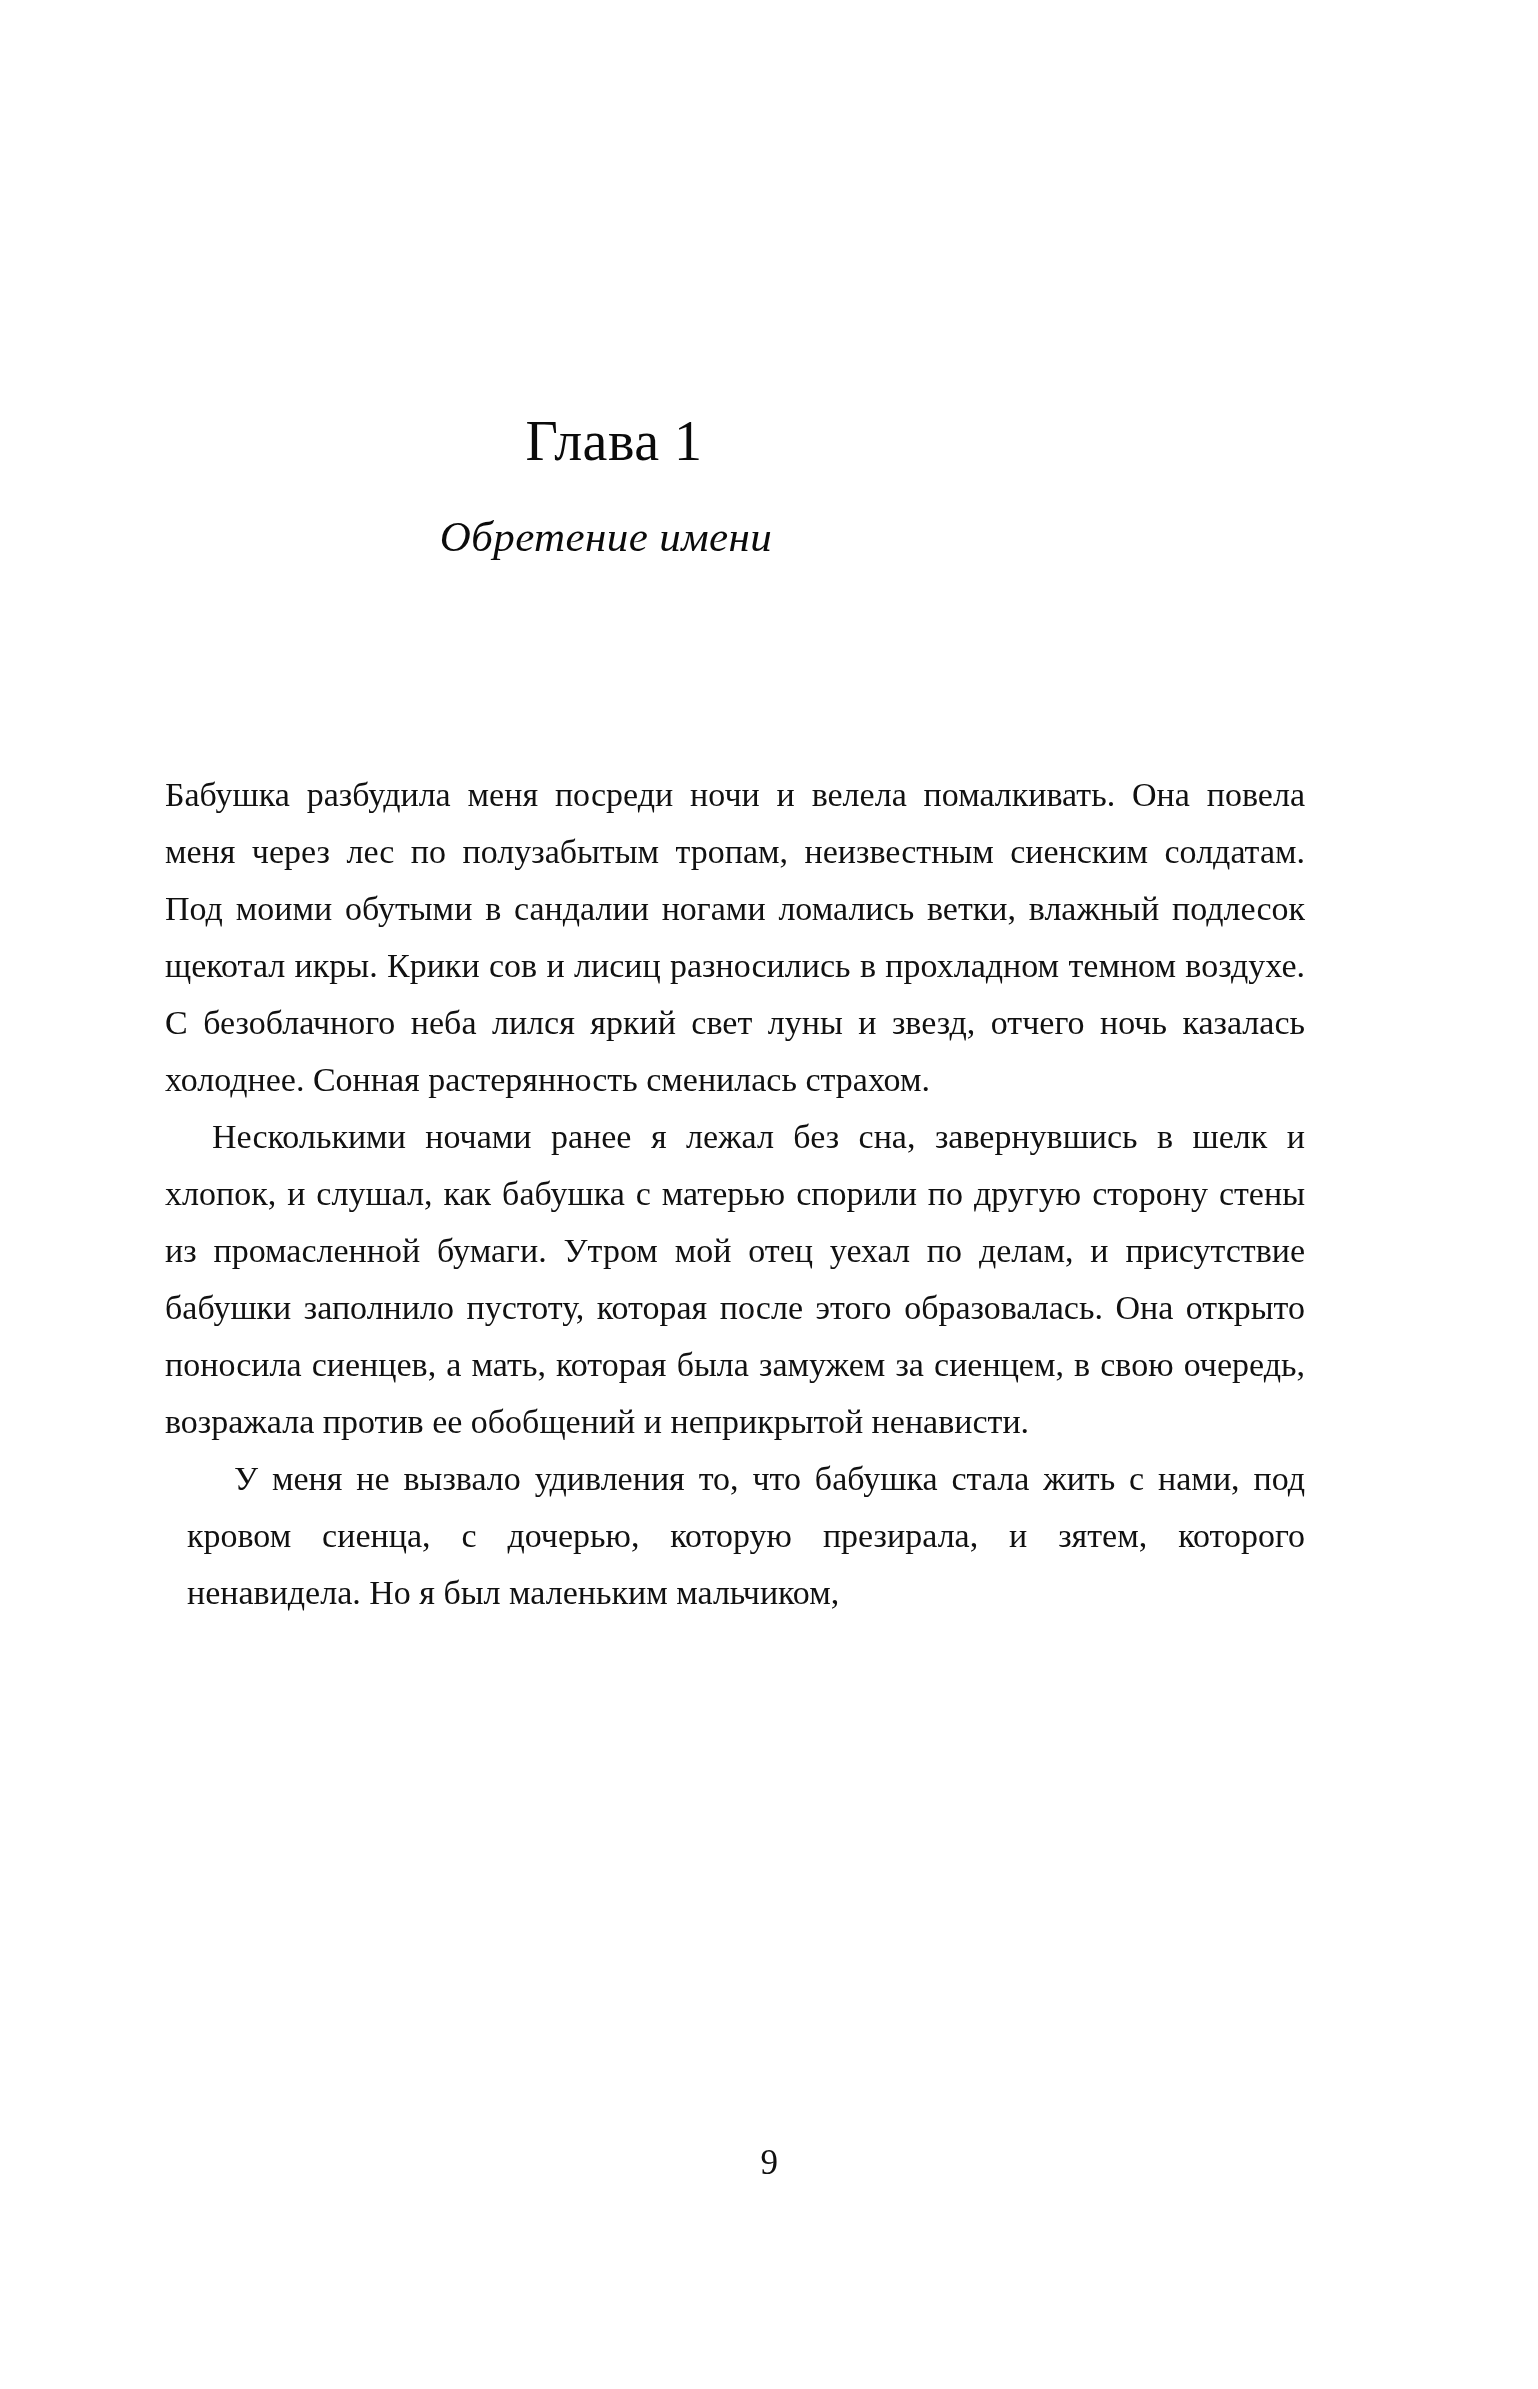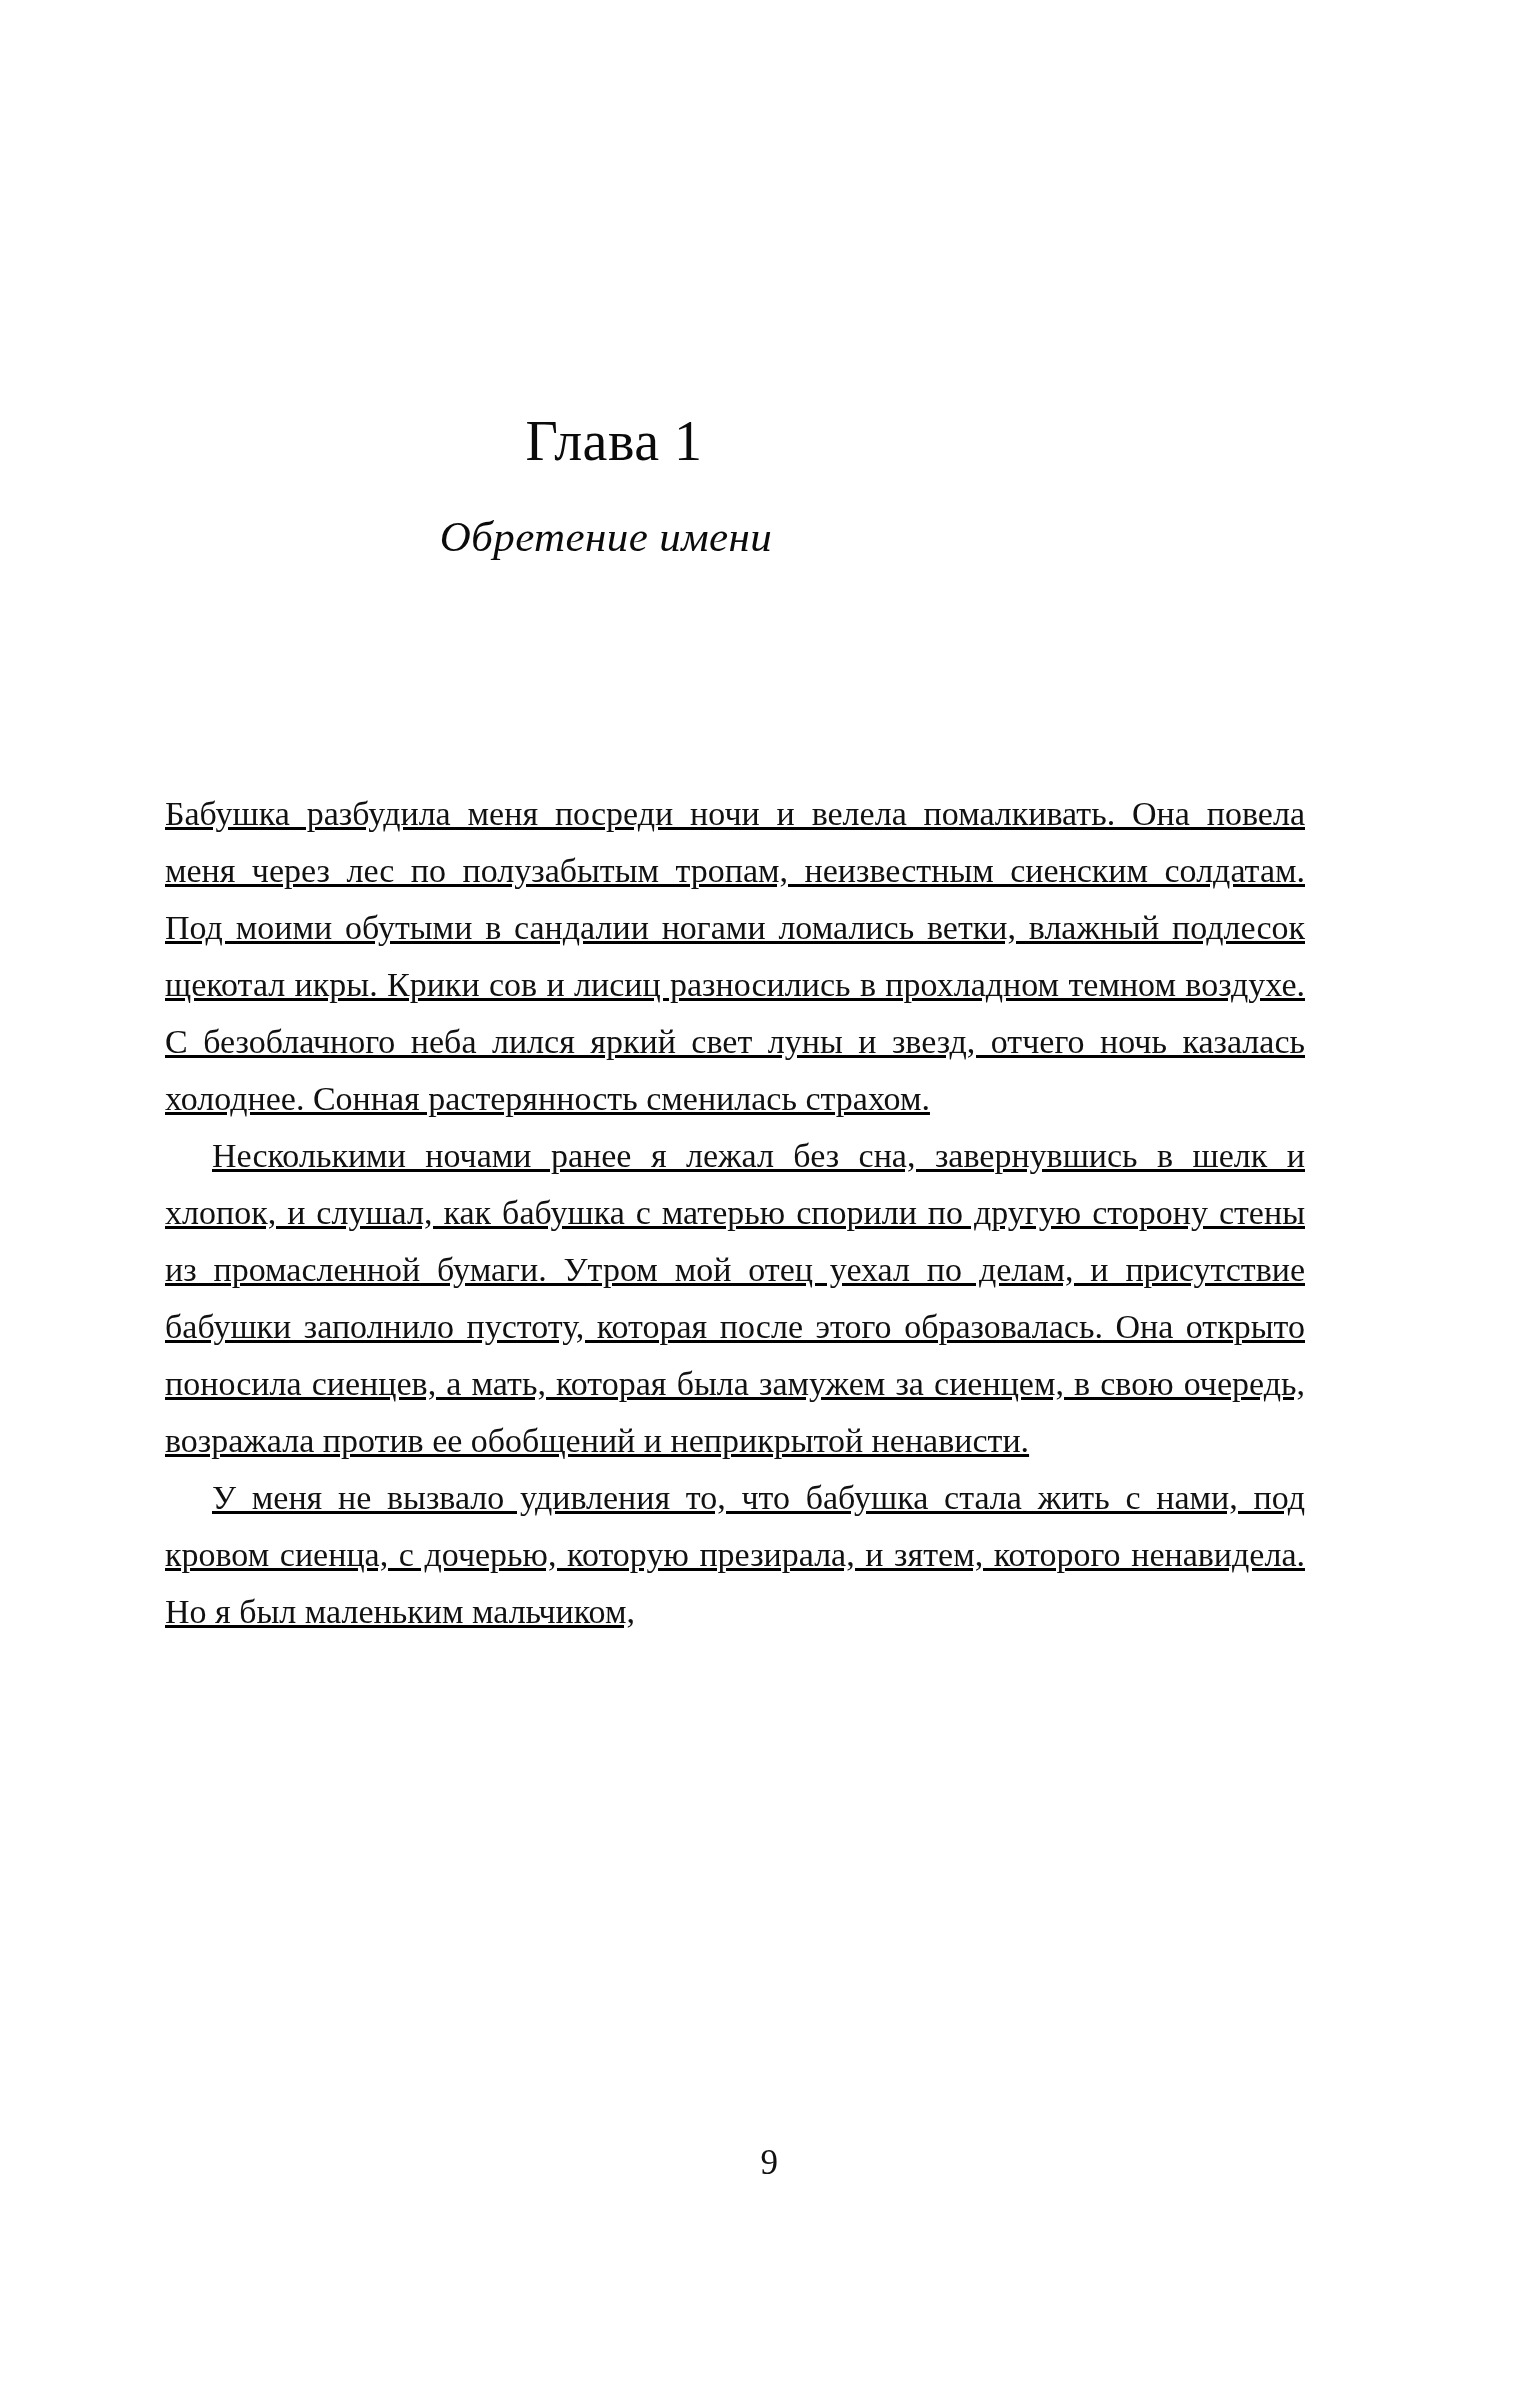--- a/index.html
+++ b/index.html
@@ -48,23 +48,22 @@
     color: #0b0b0b;
     letter-spacing: 0.4px;
     margin: 42px 16px 0 0;
     padding: 0;
   }
 
   
   .body-column {
     position: absolute;
     left: 165px;
-    top: 785px;
+    top: 766px;
     width: 1140px;
-    text-decoration: underline;
   }
 
   .body-paragraph {
     font-family: "Liberation Serif", "DejaVu Serif", serif;
     font-size: 34px;
     font-weight: 400;
     line-height: 57px;
     color: #111111;
     text-align: justify;
     text-justify: inter-word;
@@ -74,20 +73,21 @@
     -webkit-hyphens: manual;
   }
 
   .body-paragraph + .body-paragraph {
     text-indent: 47px;
   }
 
   
   .body-paragraph:last-child {
     text-align: justify;
+    margin-left: 22px;
   }
 
   
   .folio {
     position: absolute;
     left: 0;
     top: 2143px;
     width: 1539px;
     text-align: center;
     font-family: "Liberation Serif", "DejaVu Serif", serif;

